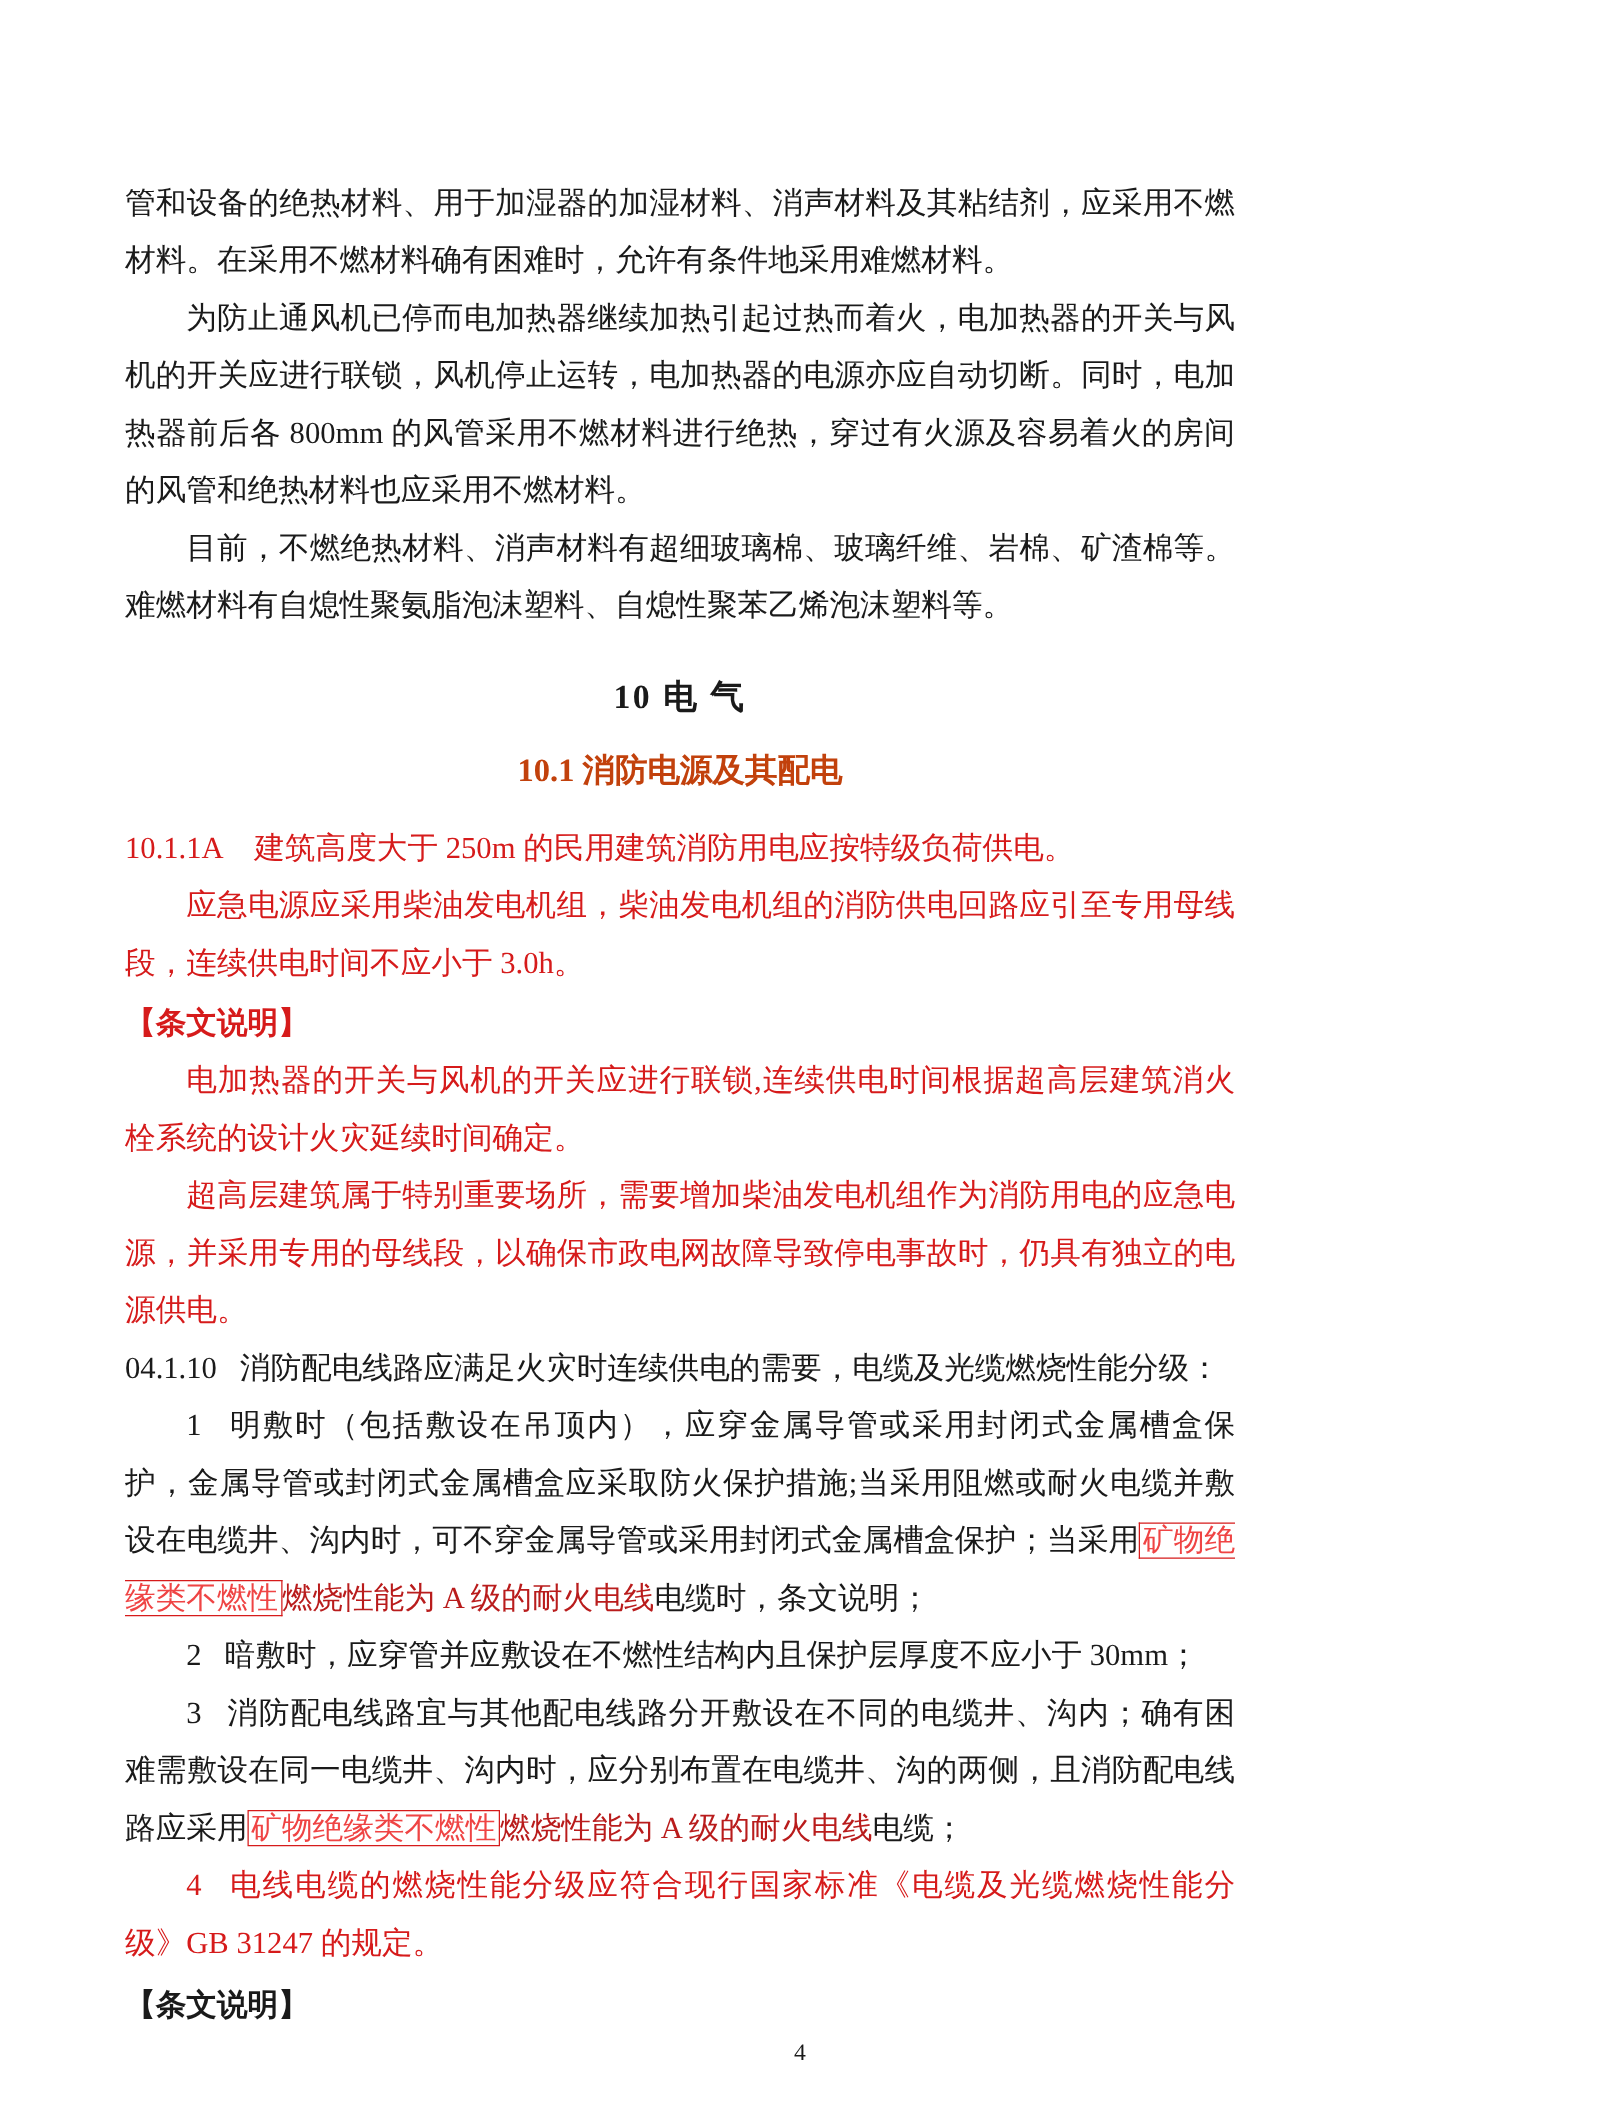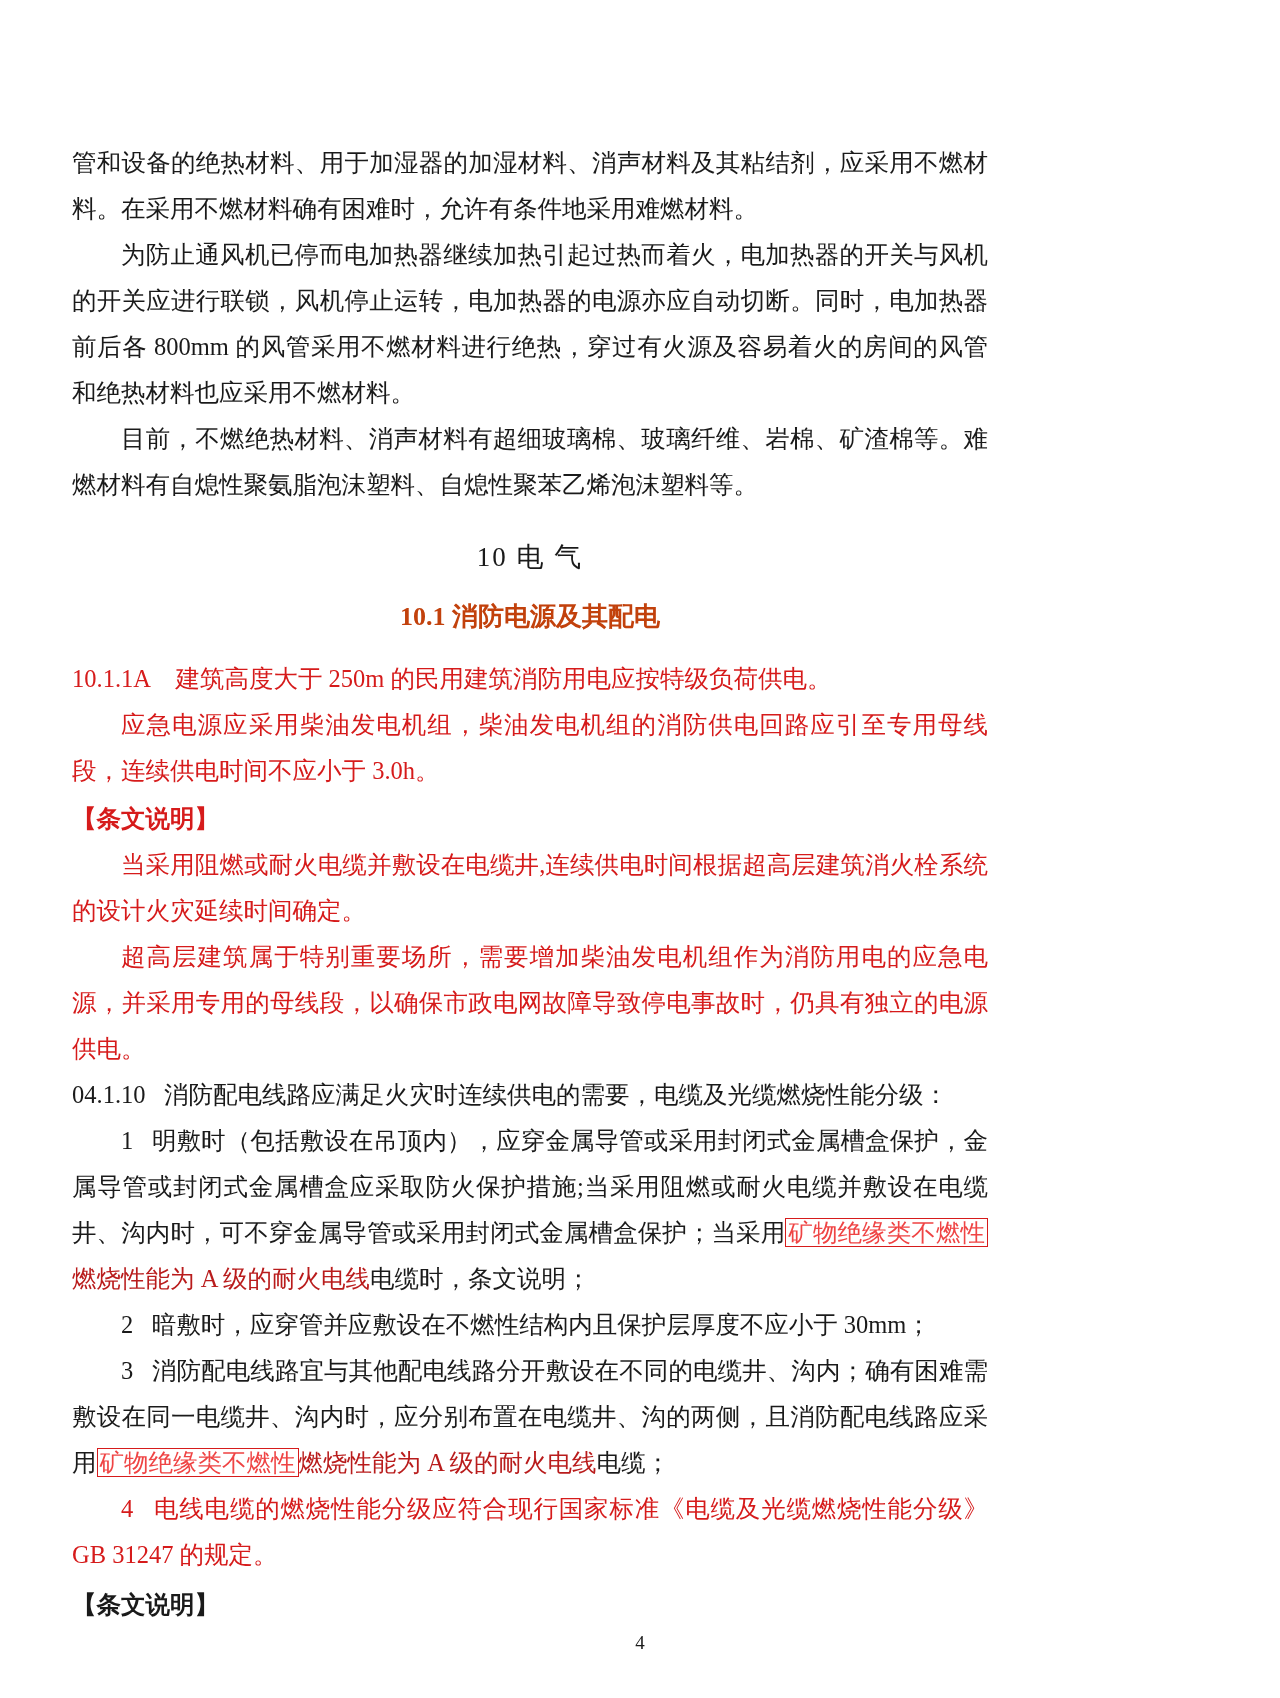--- a/index.html
+++ b/index.html
@@ -14,21 +14,21 @@
     color: #1a1a1a;
     position: relative;
     overflow: hidden;
   }
   .page {
     position: absolute;
     left: 0; top: 0;
     width: 1160px;
     height: 1698px;
     box-sizing: border-box;
-    padding: 140px 172px 60px 72px;
+    padding: 140px 172px 60px 100px;
   }
   .body-text {
     font-size: 24.5px;
     line-height: 46px;
     text-align: justify;
     text-justify: inter-ideograph;
   }
   p {
     margin: 0;
   }
@@ -41,21 +41,21 @@
   .red {
     color: #b91c1c;
   }
   .red-ul {
     color: #d61b1b;
     text-decoration-color: #d61b1b;
     text-underline-offset: 4px;
   }
   .heading-1 {
     font-size: 27px;
-    font-weight: normal;
+    font-weight: bold;
     text-align: center;
     letter-spacing: 2px;
     margin: 26px 0 14px 0;
     color: #1a1a1a;
   }
   .heading-2 {
     font-size: 26px;
     font-weight: bold;
     text-align: center;
     margin: 4px 0 16px 0;
@@ -109,21 +109,21 @@
       <span class="red-ul">10.1.1A</span><span class="red-ul">&nbsp;&nbsp;&nbsp;&nbsp;</span><span class="red-ul">建筑高度大于 250m 的民用建筑消防用电应按特级负荷供电。</span>
     </p>
 
     <p class="indent">
       <span class="red-ul">应急电源应采用柴油发电机组，柴油发电机组的消防供电回路应引至专用母线段，连续供电时间不应小于 3.0h。</span>
     </p>
 
     <p class="clause-note">【条文说明】</p>
 
     <p class="indent">
-      <span class="red-ul">当采用阻燃或耐火电缆并敷设在电缆井,连续供电时间根据超高层建筑消火栓系统的设计火灾延续时间确定。</span>
+      <span class="red-ul">电加热器的开关与风机的开关应进行联锁,连续供电时间根据超高层建筑消火栓系统的设计火灾延续时间确定。</span>
     </p>
 
     <p class="indent">
       <span class="red-ul">超高层建筑属于特别重要场所，需要增加柴油发电机组作为消防用电的应急电源，并采用专用的母线段，以确保市政电网故障导致停电事故时，仍具有独立的电源供电。</span>
     </p>
 
     <p>
       <span class="black">04.1.10</span><span class="black">&nbsp;&nbsp;&nbsp;</span><span class="black">消防配电线路应满足火灾时连续供电的需要，电缆及光缆燃烧性能分级：</span>
     </p>
 

